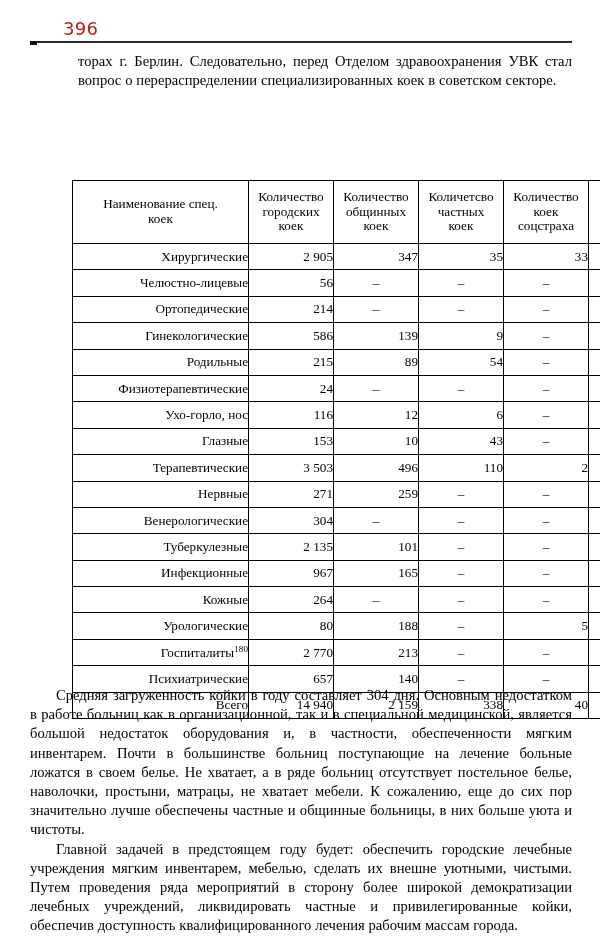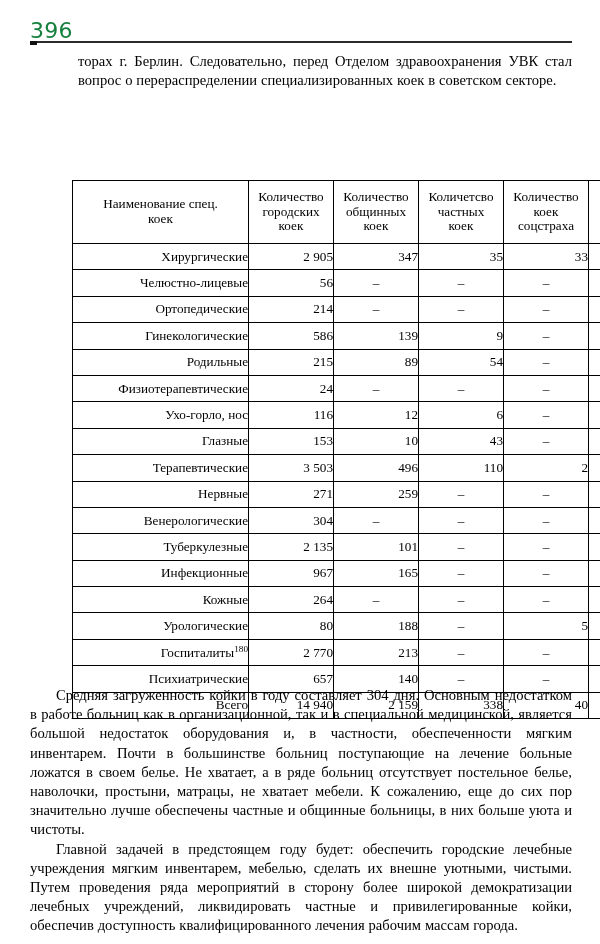--- a/index.html
+++ b/index.html
@@ -31,23 +31,24 @@
     left: 30px;
     top: 18px;
     width: 542px;
     height: 26px;
     display: flex;
     align-items: baseline;
     justify-content: space-between;
     font-family: "DejaVu Sans", "Liberation Sans", sans-serif;
   }
   .runhead .folio {
-    font-size: 22px;
+    font-size: 18px;
     letter-spacing: 0.3px;
-    color: #15803d;
+    color: #b91c1c;
+    margin-left: 33px;
   }
   .runhead .title {
     font-size: 11.6px;
     letter-spacing: 0.15px;
     color: #1c1c1c;
     white-space: nowrap;
   }
   .runrule {
     position: absolute;
     left: 30px;

